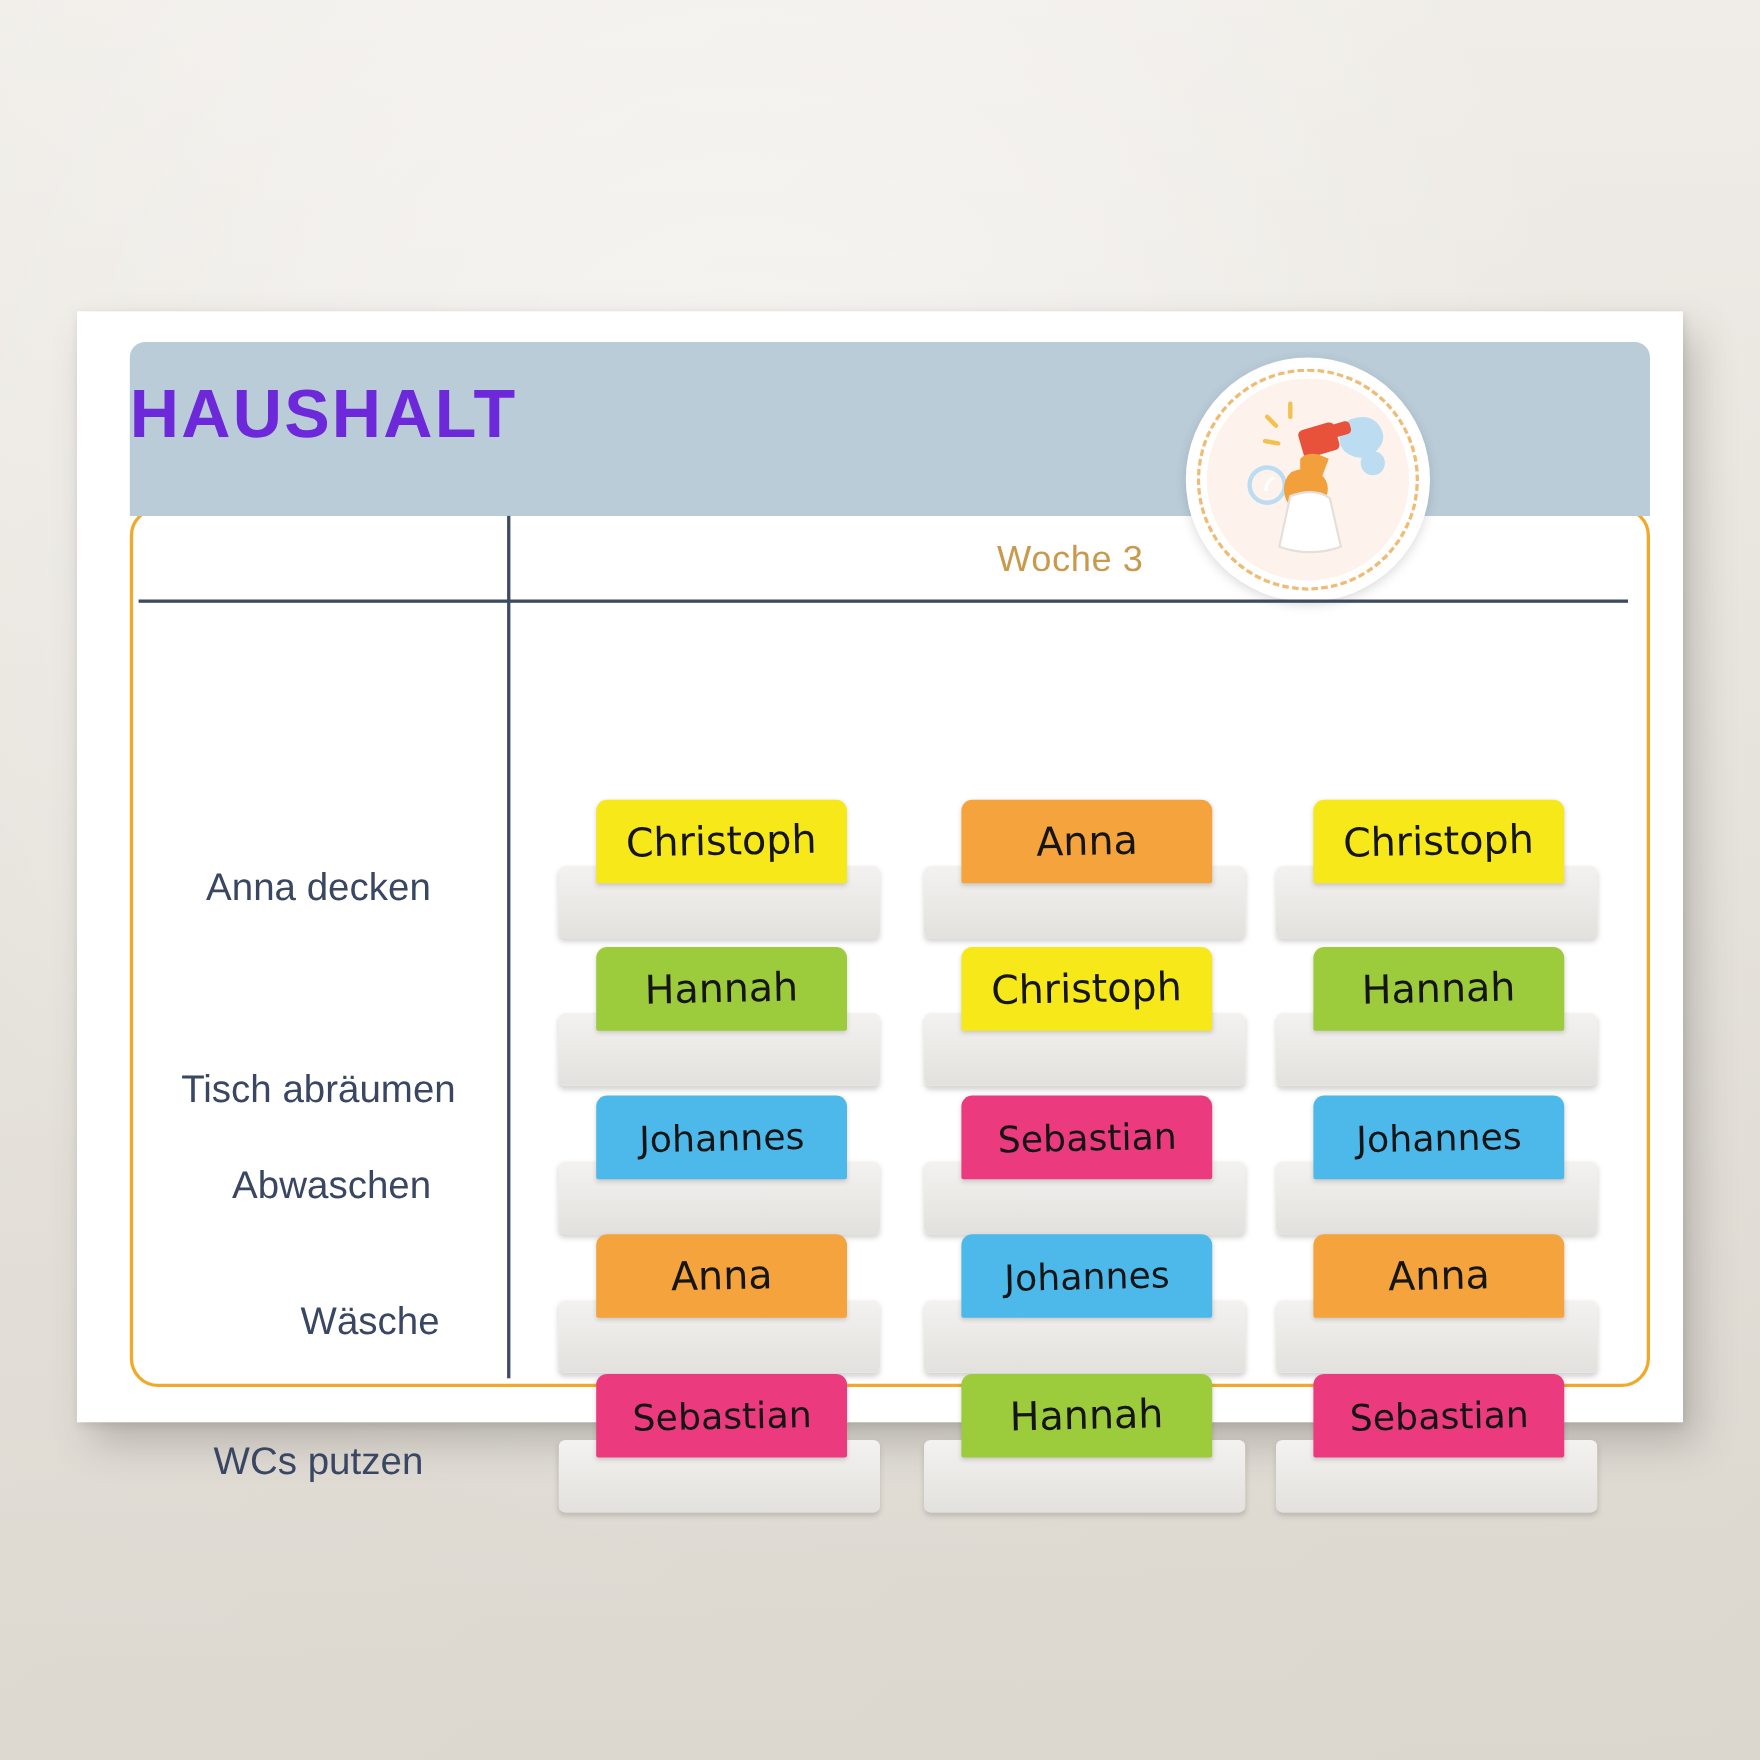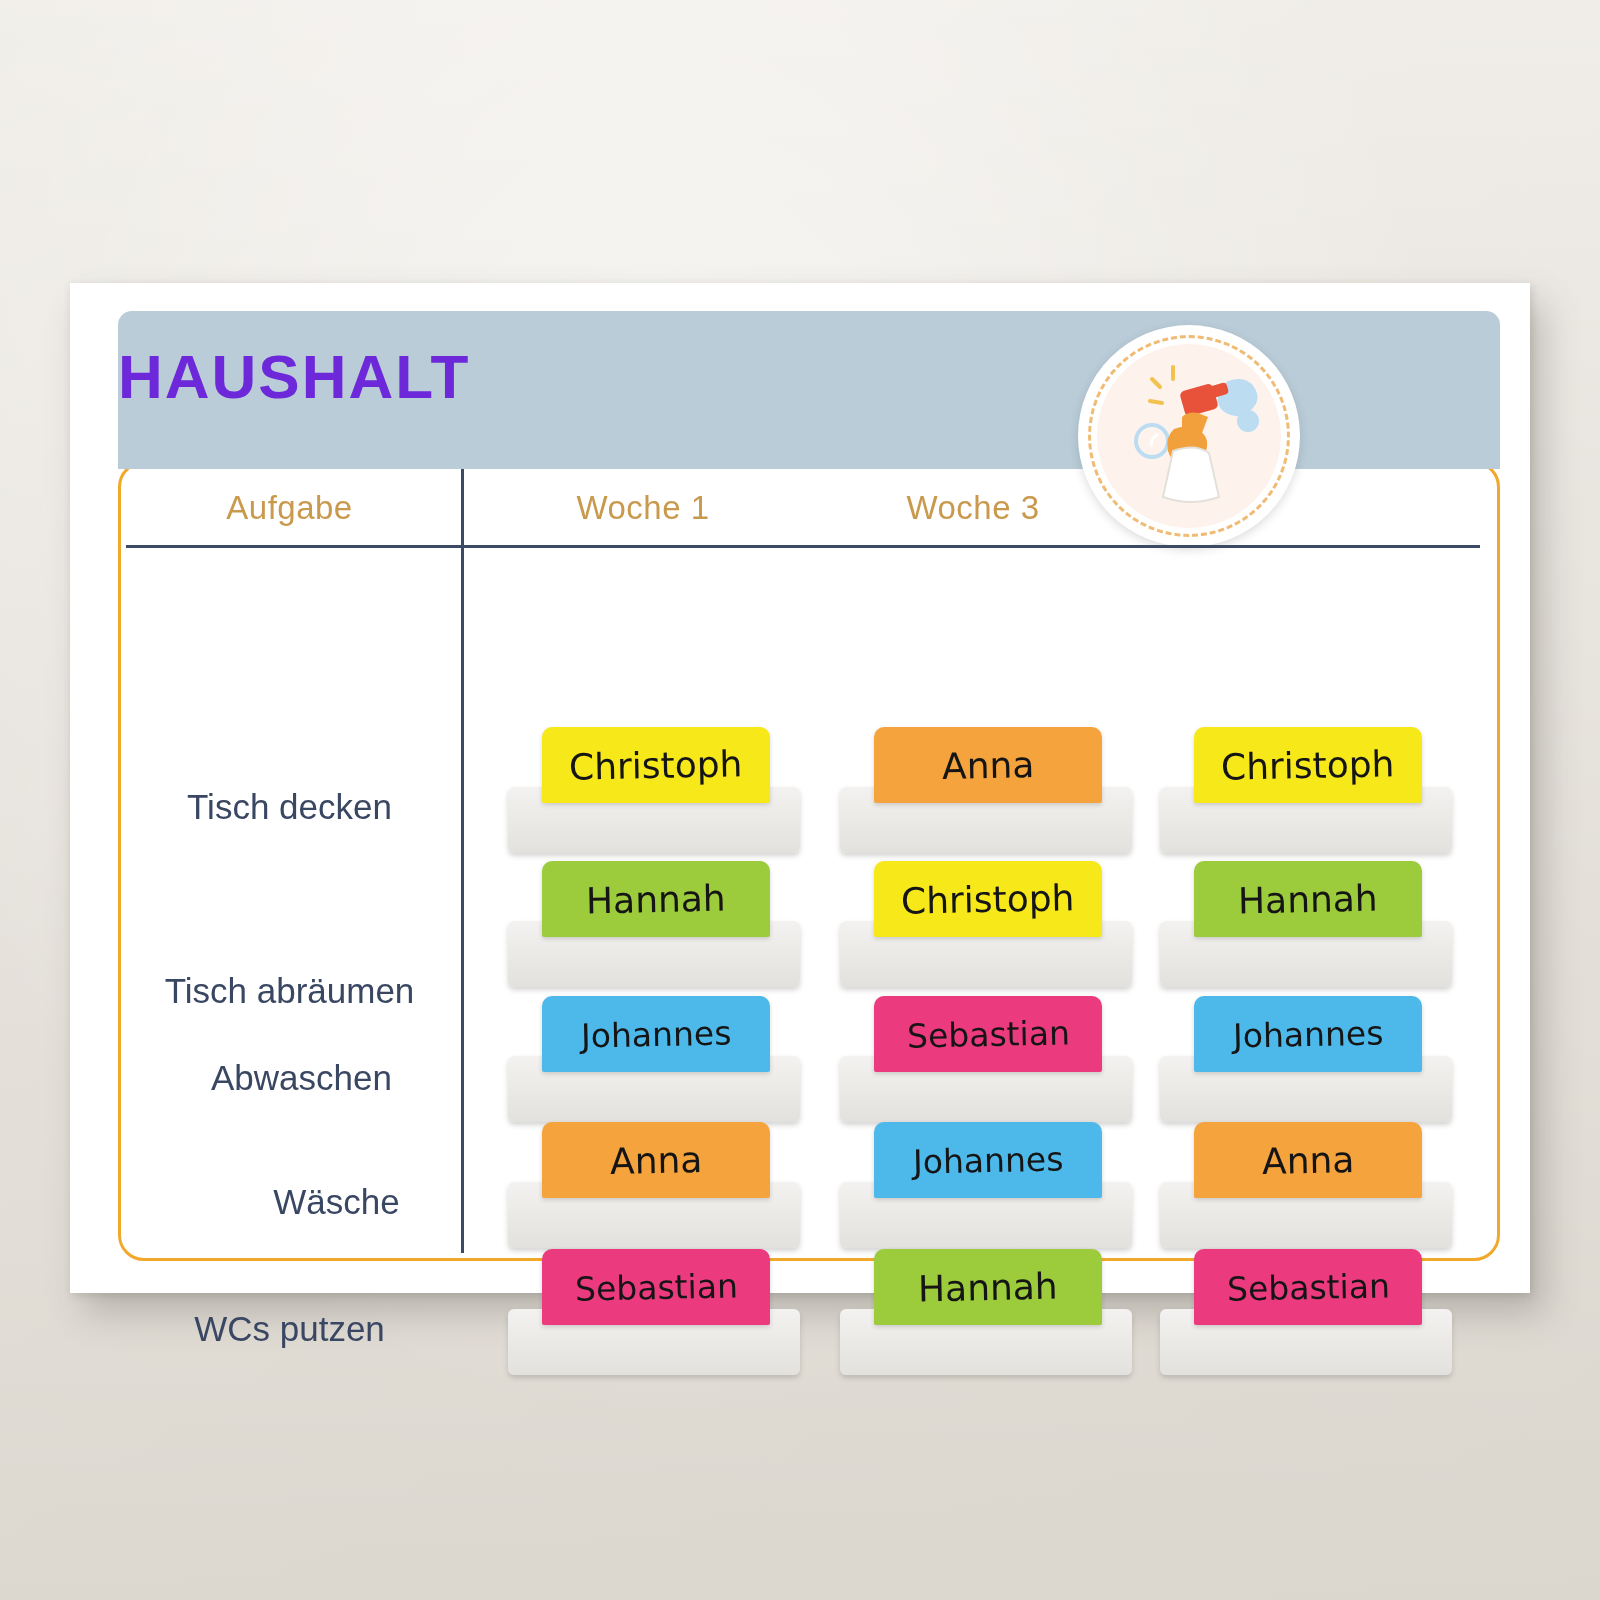--- a/index.html
+++ b/index.html
@@ -212,25 +212,23 @@
           <path d="M82 62 l-8 -8"></path>
           <path d="M84 78 l-12 -2"></path>
         </g>
       </svg>
     </div>
 
     <div class="table">
       <div class="head-rule"></div>
       <div class="v-rule"></div>
 
-      <div class="col-head" style="left:0;width:343px;">Aufgabe</div>
-      <div class="col-head" style="left:360px;width:330px;">Woche 1</div>
       <div class="col-head" style="left:690px;width:330px;">Woche 3</div>
 
-      <div class="task-label" style="top:318px;">Tisch decken</div>
+      <div class="task-label" style="top:318px;">Anna decken</div>
       <div class="tab" style="left:390px;top:258px;">
         <div class="base"></div>
         <div class="flag" style="background:#f7e819;">
           <span>Christoph</span>
         </div>
       </div>
       <div class="tab" style="left:722px;top:258px;">
         <div class="base"></div>
         <div class="flag" style="background:#f5a33c;">
           <span>Anna</span>

